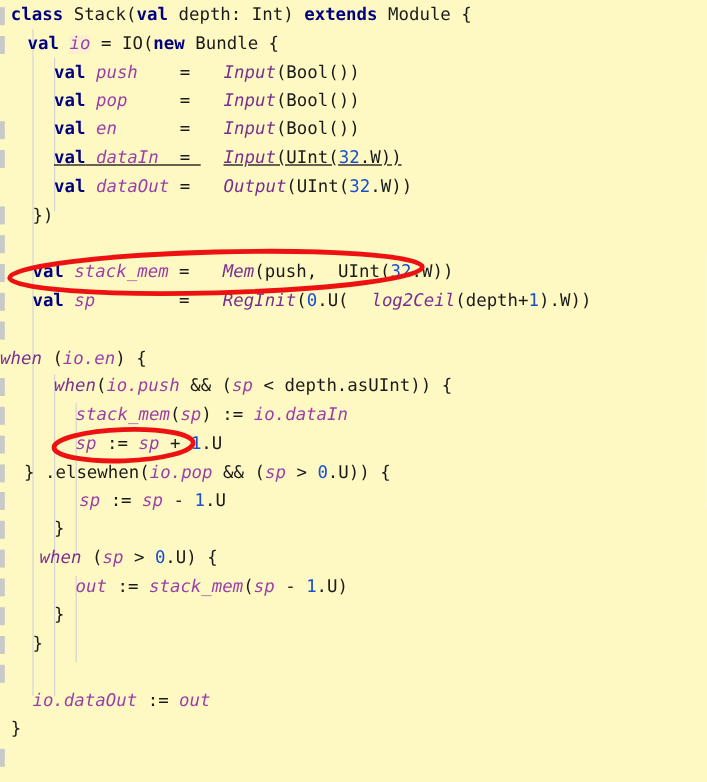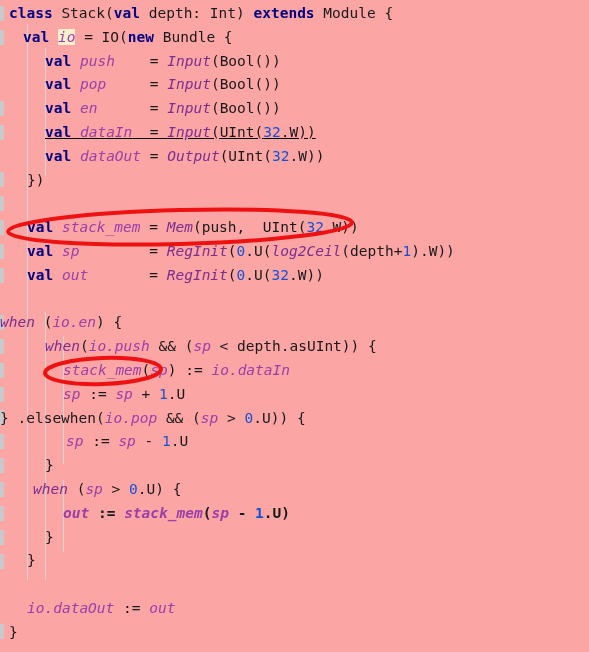--- a/index.html
+++ b/index.html
@@ -14,21 +14,21 @@
     overflow: hidden;
     font-family: "DejaVu Sans Mono", "Liberation Mono", monospace;
   }
 
   #code-editor {
     position: absolute;
     left: 0;
     top: 0;
     width: 589px;
     height: 652px;
-    background: #fca5a5;
+    background: #fef9c3;
   }
 
   
   .gutter {
     position: absolute;
     left: 0;
     top: 0;
     width: 7px;
     height: 652px;
   }
@@ -59,21 +59,21 @@
     height: 23.8px;
     line-height: 23.8px;
     white-space: pre;
     font-size: 14.5px;
     font-family: "DejaVu Sans Mono", "Liberation Mono", monospace;
   }
 
   
   .kw      { color: #000080; font-weight: bold; }
   .kwi     { color: #7a2f8f; font-style: italic; }
-  .fn      { color: #7a2f8f; font-style: italic; }
+  .fn      { color: #7a2f8f; font-style: italic; margin-left: 19px; }
   .ident   { color: #9b3fa8; font-style: italic; }
   .plain   { color: #1a1a1a; }
   .num     { color: #1750d0; }
   .punc    { color: #1a1a1a; }
   .hl      { background: #fbf0cd; }
 
   
   .annotation-layer {
     position: absolute;
     left: 0;
@@ -125,31 +125,30 @@
       <div class="code-line" style="padding-left: 23px;"><span class="kw">val</span><span class="plain"> </span><span class="ident hl">io</span><span class="plain"> = IO</span><span class="punc">(</span><span class="kw">new</span><span class="plain"> Bundle </span><span class="punc">{</span></div>
       <div class="code-line" style="padding-left: 45px;"><span class="kw">val</span><span class="plain"> </span><span class="ident">push</span><span class="plain">    = </span><span class="fn">Input</span><span class="plain">(Bool())</span></div>
       <div class="code-line" style="padding-left: 45px;"><span class="kw">val</span><span class="plain"> </span><span class="ident">pop</span><span class="plain">     = </span><span class="fn">Input</span><span class="plain">(Bool())</span></div>
       <div class="code-line" style="padding-left: 45px;"><span class="kw">val</span><span class="plain"> </span><span class="ident">en</span><span class="plain">      = </span><span class="fn">Input</span><span class="plain">(Bool())</span></div>
       <div class="code-line" style="padding-left: 45px; text-decoration: underline;"><span class="kw">val</span><span class="plain"> </span><span class="ident">dataIn</span><span class="plain">  = </span><span class="fn">Input</span><span class="plain">(UInt(</span><span class="num">32</span><span class="plain">.W))</span></div>
       <div class="code-line" style="padding-left: 45px;"><span class="kw">val</span><span class="plain"> </span><span class="ident">dataOut</span><span class="plain"> = </span><span class="fn">Output</span><span class="plain">(UInt(</span><span class="num">32</span><span class="plain">.W))</span></div>
       <div class="code-line" style="padding-left: 27px;"><span class="punc">})</span></div>
       <div class="code-line" style="padding-left: 9px;"></div>
       <div class="code-line" style="padding-left: 27px;"><span class="kw">val</span><span class="plain"> </span><span class="ident">stack_mem</span><span class="plain"> = </span><span class="fn">Mem</span><span class="plain">(push,  UInt(</span><span class="num">32</span><span class="plain">.W))</span></div>
       <div class="code-line" style="padding-left: 27px;"><span class="kw">val</span><span class="plain"> </span><span class="ident">sp</span><span class="plain">        = </span><span class="fn">RegInit</span><span class="plain">(</span><span class="num">0</span><span class="plain">.U(</span><span class="fn">log2Ceil</span><span class="plain">(depth+</span><span class="num">1</span><span class="plain">).W))</span></div>
-      <div class="code-line" style="padding-left: 27px;"><span class="kw">val</span><span class="plain"> </span><span class="ident">out</span><span class="plain">       = </span><span class="fn">RegInit</span><span class="plain">(</span><span class="num">0</span><span class="plain">.U(</span><span class="num">32</span><span class="plain">.W))</span></div>
       <div class="code-line" style="padding-left: 9px;"></div>
       <div class="code-line" style=""><span class="kwi">when</span><span class="plain"> (</span><span class="ident">io.en</span><span class="plain">) </span><span class="punc">{</span></div>
       <div class="code-line" style="padding-left: 45px;"><span class="kwi">when</span><span class="plain">(</span><span class="ident">io.push</span><span class="plain"> &amp;&amp; (</span><span class="ident">sp</span><span class="plain"> &lt; depth.asUInt)) </span><span class="punc">{</span></div>
       <div class="code-line" style="padding-left: 63px;"><span class="ident">stack_mem</span><span class="plain">(</span><span class="ident">sp</span><span class="plain">) := </span><span class="ident">io.dataIn</span></div>
       <div class="code-line" style="padding-left: 63px;"><span class="ident">sp</span><span class="plain"> := </span><span class="ident">sp</span><span class="plain"> + </span><span class="num">1</span><span class="plain">.U</span></div>
-      <div class="code-line" style=""><span class="plain">} .elsewhen(</span><span class="ident">io.pop</span><span class="plain"> &amp;&amp; (</span><span class="ident">sp</span><span class="plain"> &gt; </span><span class="num">0</span><span class="plain">.U)) </span><span class="punc">{</span></div>
+      <div class="code-line" style=" margin-left: 20px;"><span class="plain">} .elsewhen(</span><span class="ident">io.pop</span><span class="plain"> &amp;&amp; (</span><span class="ident">sp</span><span class="plain"> &gt; </span><span class="num">0</span><span class="plain">.U)) </span><span class="punc">{</span></div>
       <div class="code-line" style="padding-left: 66px;"><span class="ident">sp</span><span class="plain"> := </span><span class="ident">sp</span><span class="plain"> - </span><span class="num">1</span><span class="plain">.U</span></div>
       <div class="code-line" style="padding-left: 45px;"><span class="punc">}</span></div>
       <div class="code-line" style="padding-left: 33px;"><span class="kwi">when</span><span class="plain"> (</span><span class="ident">sp</span><span class="plain"> &gt; </span><span class="num">0</span><span class="plain">.U) </span><span class="punc">{</span></div>
-      <div class="code-line" style="padding-left: 63px; font-weight: bold;"><span class="ident">out</span><span class="plain"> := </span><span class="ident">stack_mem</span><span class="plain">(</span><span class="ident">sp</span><span class="plain"> - </span><span class="num">1</span><span class="plain">.U)</span></div>
+      <div class="code-line" style="padding-left: 63px;"><span class="ident">out</span><span class="plain"> := </span><span class="ident">stack_mem</span><span class="plain">(</span><span class="ident">sp</span><span class="plain"> - </span><span class="num">1</span><span class="plain">.U)</span></div>
       <div class="code-line" style="padding-left: 45px;"><span class="punc">}</span></div>
       <div class="code-line" style="padding-left: 27px;"><span class="punc">}</span></div>
       <div class="code-line" style="padding-left: 9px;"></div>
       <div class="code-line" style="padding-left: 27px;"><span class="ident">io.dataOut</span><span class="plain"> := </span><span class="ident">out</span></div>
       <div class="code-line" style="padding-left: 9px;"><span class="punc">}</span></div>
     </div>
 
   <svg class="annotation-layer" width="589" height="652" viewBox="0 0 589 652" id="annot-layer">
       <ellipse cx="180" cy="227" rx="172" ry="17" fill="none" stroke="#ee1111" stroke-width="4" stroke-linecap="round" transform="rotate(-1.5 180 227)"></ellipse>
       <ellipse cx="103" cy="371" rx="58" ry="13" fill="none" stroke="#ee1111" stroke-width="4" stroke-linecap="round" transform="rotate(-2 103 371)"></ellipse>

